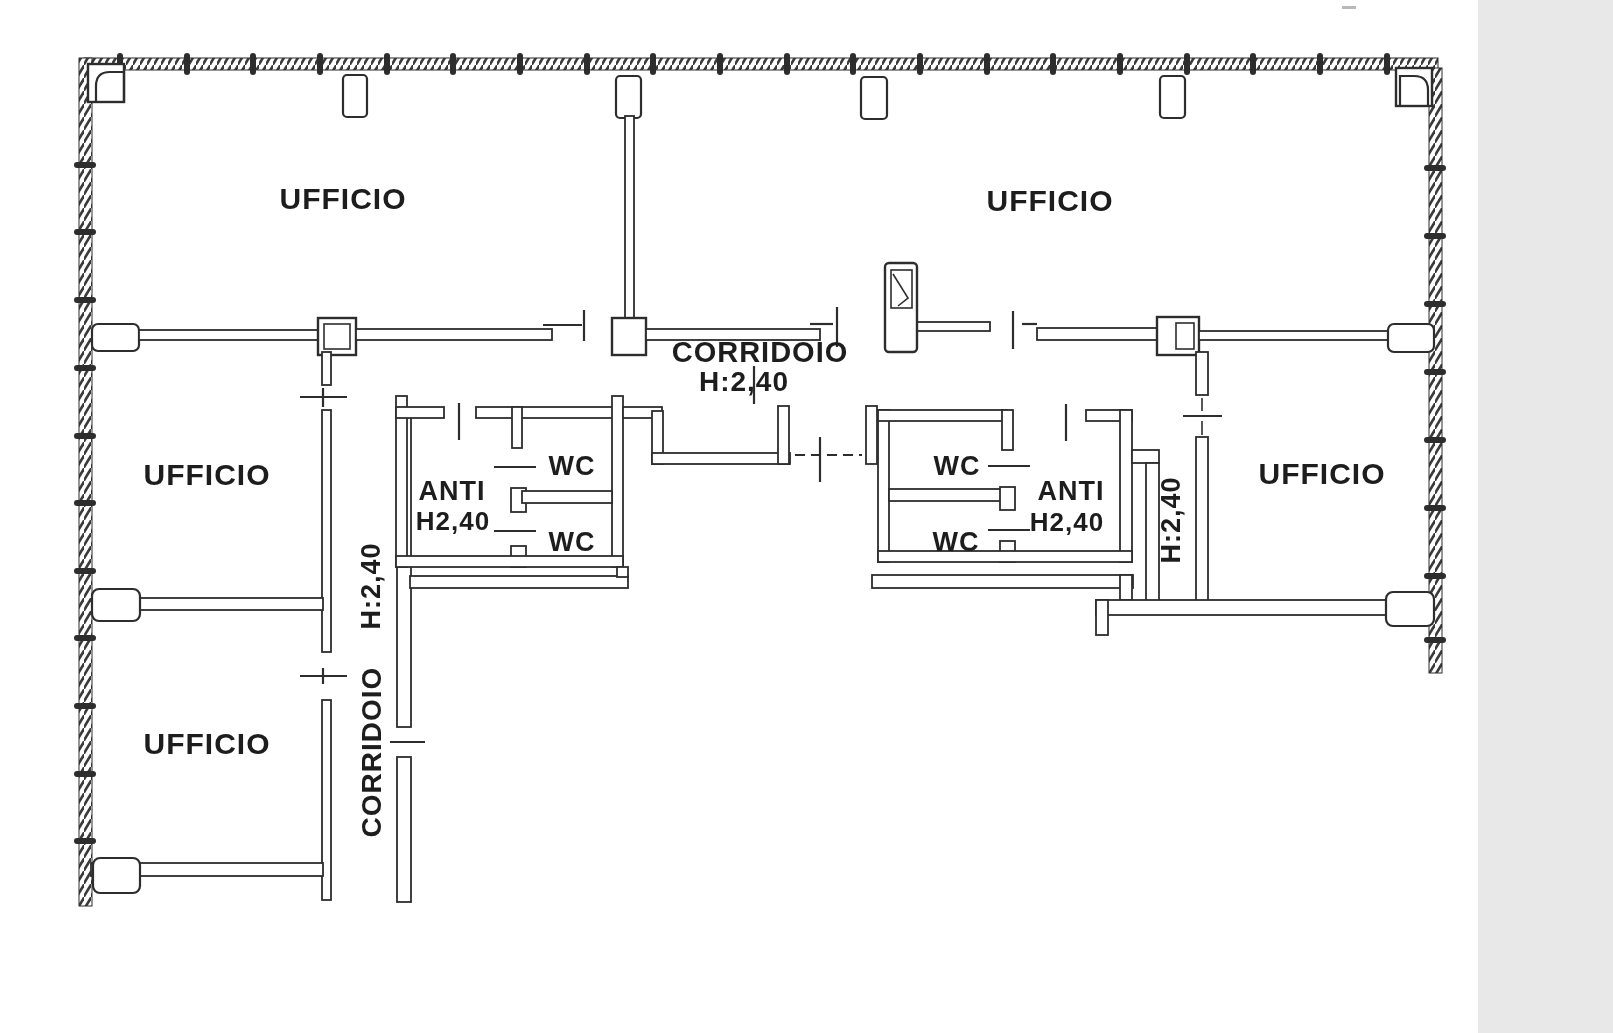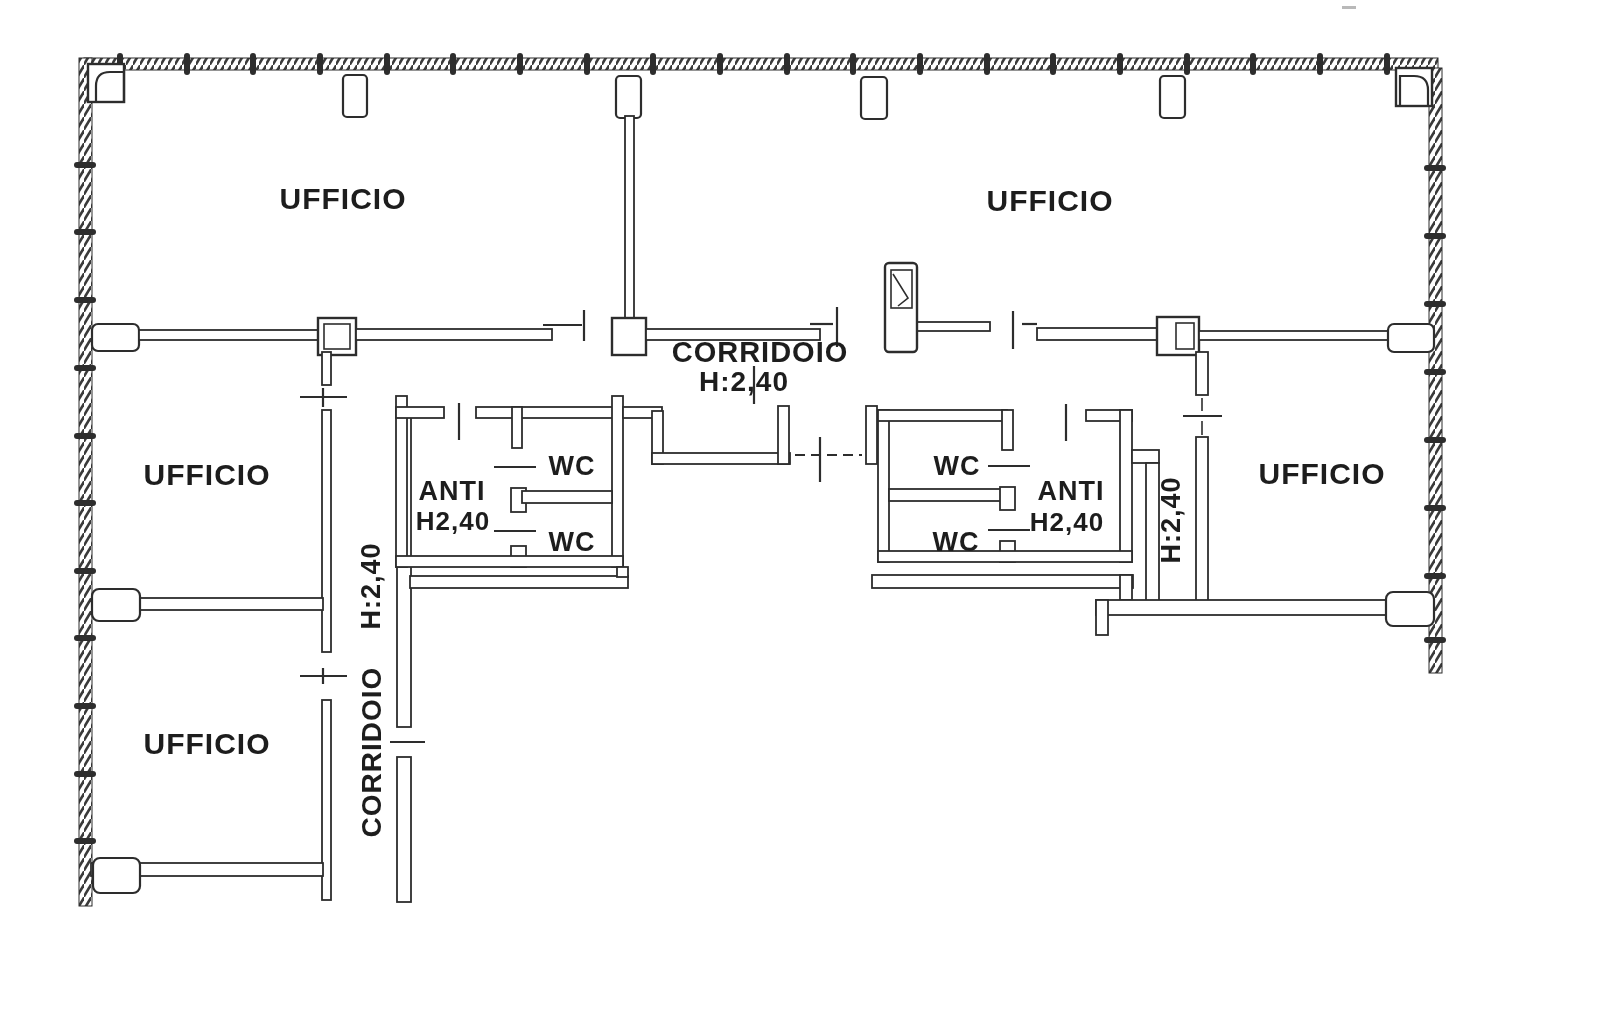--- a/index.html
+++ b/index.html
@@ -1,18 +1,18 @@
 <!DOCTYPE html>
 <html><head>
 <meta charset="utf-8">
 <style>
   html,body{margin:0;padding:0;background:#e8e8e8;}
   .sheet{
     position:relative;
-    width:1613px;height:1033px;
+    width:1478px;height:1033px;
     background:#ffffff;
     overflow:hidden;
     font-family:"Liberation Sans", sans-serif;
   }
   svg{display:block;}
   .wall{fill:#ffffff;stroke:#2d2d2d;stroke-width:1.8;}
   .wallthick{fill:#ffffff;stroke:#2d2d2d;stroke-width:2.4;}
   .rad{fill:#ffffff;stroke:#2d2d2d;stroke-width:2.2;}
   .band{fill:url(#glz);stroke:#2d2d2d;stroke-width:1;}
   .tick{fill:#2d2d2d;}

